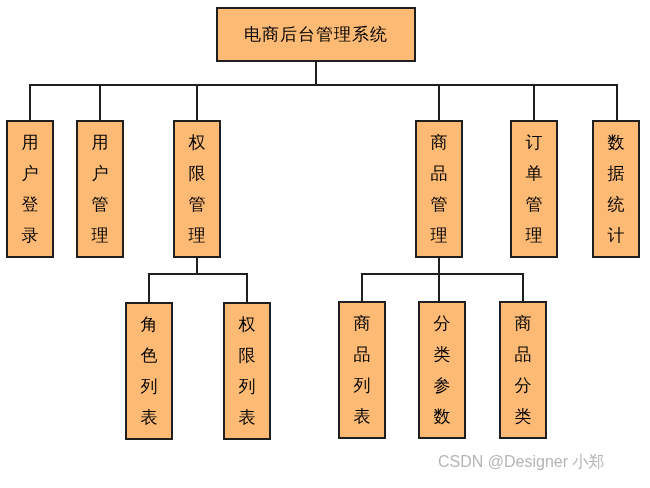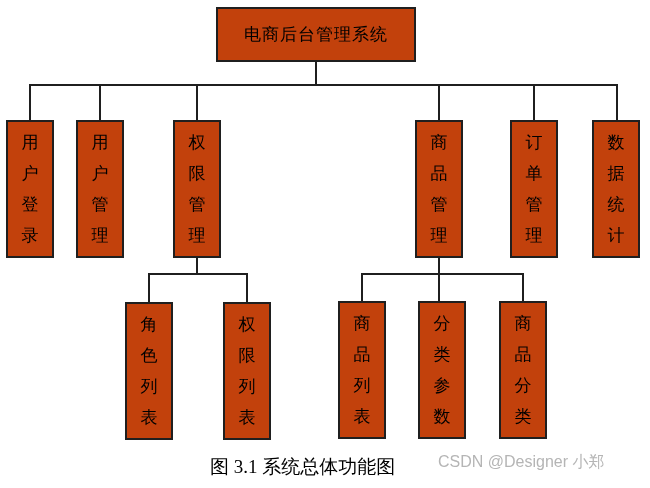--- a/index.html
+++ b/index.html
@@ -5,21 +5,21 @@
   html,body { margin:0; padding:0; background:#ffffff; }
   #stage {
     position:relative; width:650px; height:488px;
     background:var(--background,#fff);
     font-family:"Liberation Serif","DejaVu Serif",serif;
     overflow:hidden;
   }
   .node {
     position:absolute; box-sizing:border-box;
     border:2px solid var(--line,#1f1f1f);
-    background:#c2410c;
+    background:#fdba74;
     display:flex; align-items:center; justify-content:center;
   }
   .root-node { left:216px; top:7px; width:200px; height:55px; }
   .root-label { font-size:17px; color:var(--text,#000); letter-spacing:1px; white-space:nowrap; }
   .vbox { width:48px; }
   .lvl2 { top:120px; height:138px; }
   .lvl3a { top:302px; height:138px; }
   .lvl3b { top:301px; height:138px; }
   .vtext {
     display:flex; flex-direction:column; align-items:center; justify-content:center;
@@ -150,16 +150,15 @@
   </div>
   <div class="node vbox lvl3b" style="left:499px;">
     <div class="vtext">
         <span>商</span>
         <span>品</span>
         <span>分</span>
         <span>类</span>
       </div>
   </div>
 
-  <div class="caption">图 3.1 系统总体功能图</div>
   <div class="watermark">CSDN @Designer 小郑</div>
 
 </div>
 
 </body></html>

